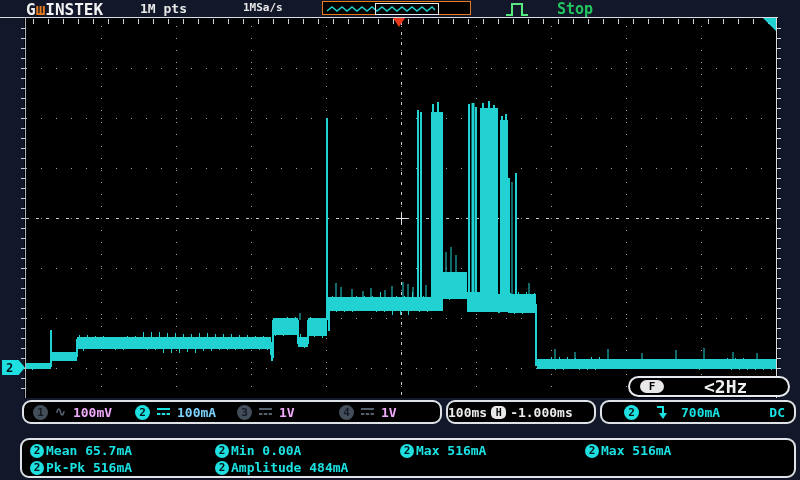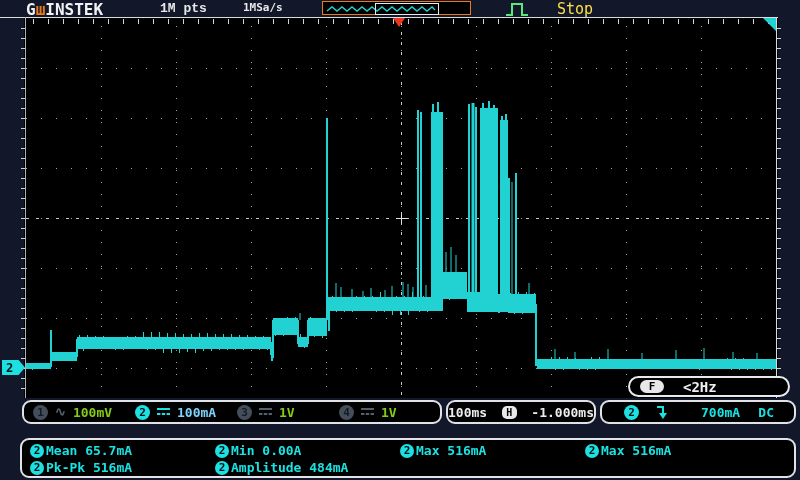--- a/index.html
+++ b/index.html
@@ -2,61 +2,61 @@
 <html><head>
 <meta charset="utf-8">
 <style>
   html,body{margin:0;padding:0;background:#12182a;}
   .screen{position:relative;width:800px;height:480px;background:#12182a;overflow:hidden;
           font-family:"DejaVu Sans Mono",monospace;-webkit-font-smoothing:none;}
   
   .topbar{position:absolute;left:0;top:0;width:800px;height:17px;}
   .brand{position:absolute;left:26px;top:0px;font-size:16px;font-weight:800;color:#f2f2f2;letter-spacing:0px;}
   .brand .brand-w{color:#e87c1c;}
-  .mem{position:absolute;left:160px;top:1px;font-size:13px;font-weight:700;color:#e8e8e8;font-family:Liberation Mono, monospace;}
+  .mem{position:absolute;left:140px;top:1px;font-size:13px;font-weight:700;color:#e8e8e8;}
   .rate{position:absolute;left:243px;top:1px;font-size:11px;font-weight:700;color:#e8e8e8;}
   .preview{position:absolute;left:322px;top:1px;width:149px;height:14px;background:#000;
            border:1px solid #e87c1c;box-sizing:border-box;}
   .preview svg{position:absolute;left:2px;top:1px;}
   .preview-window{position:absolute;left:52px;top:1px;width:62px;height:10px;border:1px solid #e8e8e8;}
   .pulse{position:absolute;left:505px;top:2px;}
-  .stop{position:absolute;left:557px;top:0px;font-size:15px;font-weight:400;color:#fde047;}
+  .stop{position:absolute;left:557px;top:0px;font-size:15px;font-weight:700;color:#22c55e;}
   
   #scope{position:absolute;left:0;top:0;}
   .ch2-marker{position:absolute;left:2px;top:360px;width:23px;height:15px;background:#1ee0e0;
       clip-path:polygon(0 0,72% 0,100% 50%,72% 100%,0 100%);
       display:flex;align-items:center;justify-content:flex-start;padding-left:4px;box-sizing:border-box;
       color:#001418;font-size:12px;font-weight:800;}
   
   .freqbox{position:absolute;left:628px;top:376px;width:162px;height:21px;background:#000;
       border:2px solid #e6e9ee;border-radius:11px;box-sizing:border-box;
       display:flex;align-items:center;gap:0;}
   .f-oval{display:inline-flex;align-items:center;justify-content:center;width:24px;height:13px;
       margin-left:10px;background:#e8e8e8;color:#000;border-radius:7px;font-size:11px;font-weight:800;}
-  .f-val{margin-left:19px;color:#f0f0f0;font-size:14px;font-weight:800;}
+  .f-val{margin-left:40px;color:#f0f0f0;font-size:18px;font-weight:800;}
   
   .tbox{position:absolute;top:400px;height:24px;background:#000;border:2px solid #dfe3e8;
         border-radius:9px;box-sizing:border-box;display:flex;align-items:center;}
   .chgroup{left:22px;width:420px;padding:0 4px;}
   .ch{flex:1;display:flex;align-items:center;gap:7px;padding-left:5px;}
   .circ{display:inline-flex;align-items:center;justify-content:center;width:15px;height:15px;
         border-radius:50%;font-size:11px;font-weight:800;background:#434e5a;color:#151a22;flex:0 0 auto;}
   .circ.on{background:#1ee0e0;color:#001418;}
-  .ch .scale{font-size:13px;font-weight:700;color:#84cc16;}
+  .ch .scale{font-size:13px;font-weight:700;color:#f0abfc;}
   .ch.on .scale{color:#7dd3fc;}
   .sym{color:#55606e;font-size:13px;font-weight:700;line-height:10px;}
   .ch.on .sym{color:#1ae2e2;}
-  .timebase{left:446px;width:150px;justify-content:space-between;gap:4px;color:#ececec;font-size:13px;font-weight:700;}
+  .timebase{left:446px;width:150px;justify-content:flex-start;gap:4px;color:#ececec;font-size:13px;font-weight:700;}
   .h-icon{display:inline-flex;align-items:center;justify-content:center;width:15px;height:13px;
         background:#e8e8e8;color:#000;border-radius:5px;font-size:10px;font-weight:800;}
   .trigbox{left:600px;width:196px;color:#1ae2e2;font-size:13px;font-weight:700;}
   .trigbox .circ{margin-left:22px;}
   .trigbox .slope{margin-left:16px;}
-  .trigbox .tlevel{margin-left:32px;}
-  .trigbox .tcoup{margin-left:auto;margin-right:20px;font-weight:800;}
+  .trigbox .tlevel{margin-left:12px;}
+  .trigbox .tcoup{margin-left:auto;margin-right:9px;font-weight:800;}
   
   .measure{position:absolute;left:20px;top:438px;width:776px;height:40px;background:#000;
       border:2px solid #dfe3e8;border-radius:9px;box-sizing:border-box;
       display:grid;grid-template-columns:185px 185px 185px 1fr;grid-auto-rows:17px;
       padding:2px 0 0 8px;}
   .m{display:flex;align-items:center;gap:2px;color:#1ae2e2;font-size:13px;font-weight:700;white-space:pre;}
   .m .badge{display:inline-flex;align-items:center;justify-content:center;width:14px;height:14px;
       border-radius:50%;background:#1ee0e0;color:#001418;font-size:11px;font-weight:800;flex:0 0 auto;}
 </style>
 </head>

